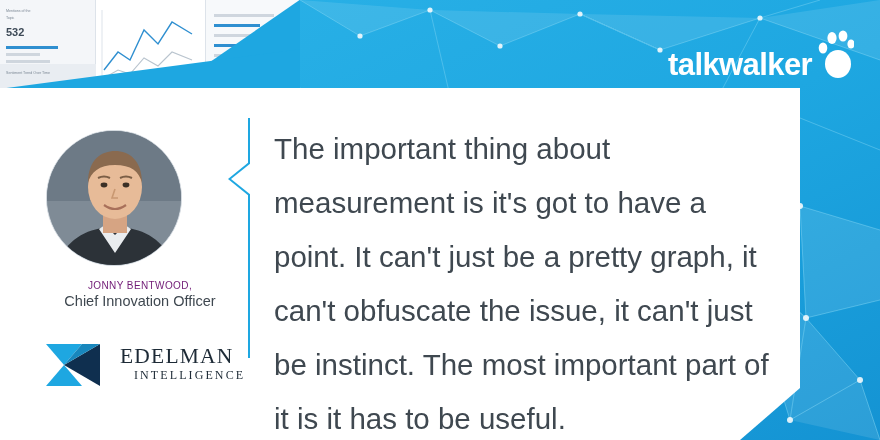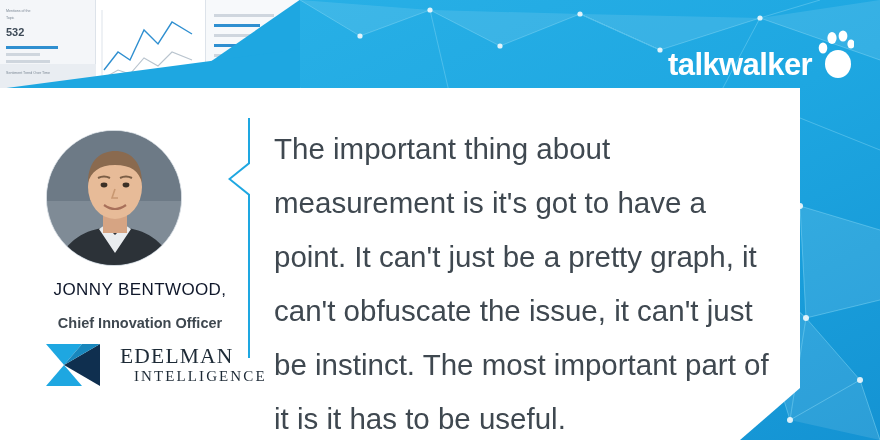--- a/index.html
+++ b/index.html
@@ -79,39 +79,39 @@
     border: 1px solid #d5dbe1;
   }
   .avatar svg { display: block; }
 
   
   .name-block {
     position: absolute; left: 40px; top: 280px; width: 200px;
     text-align: center;
   }
   .name-block .nm {
-    font-size: 17px; color: #0f172a; letter-spacing: .4px;
+    font-size: 10px; color: #701a75; letter-spacing: .4px;
   }
   .name-block .ttl {
-    font-size: 14.5px; color: #3f4850; margin-top: 15px; font-weight: bold;
+    font-size: 14.5px; color: #3f4850; margin-top: 2px;
   }
 
   
   .logo {
     position: absolute; left: 42px; top: 338px; width: 196px; height: 58px;
   }
   .logo .wordmark {
     position: absolute; left: 78px; top: 6px;
     font-size: 21.5px; letter-spacing: 1.2px; color: #1d2a36;
     font-family: "Liberation Serif", serif;
     text-align: right;
   }
   .logo .subword {
     position: absolute; left: 92px; top: 30px;
-    font-size: 15px; letter-spacing: 2.1px; color: #1d2a36;
+    font-size: 12px; letter-spacing: 2.1px; color: #1d2a36;
     font-family: "Liberation Serif", serif;
   }
 
   
   .quote-rule {
     position: absolute; left: 248px; top: 118px;
     width: 2px; height: 240px; background: #1ea7e1;
   }
   .quote-arrow {
     position: absolute; left: 228px; top: 162px;

